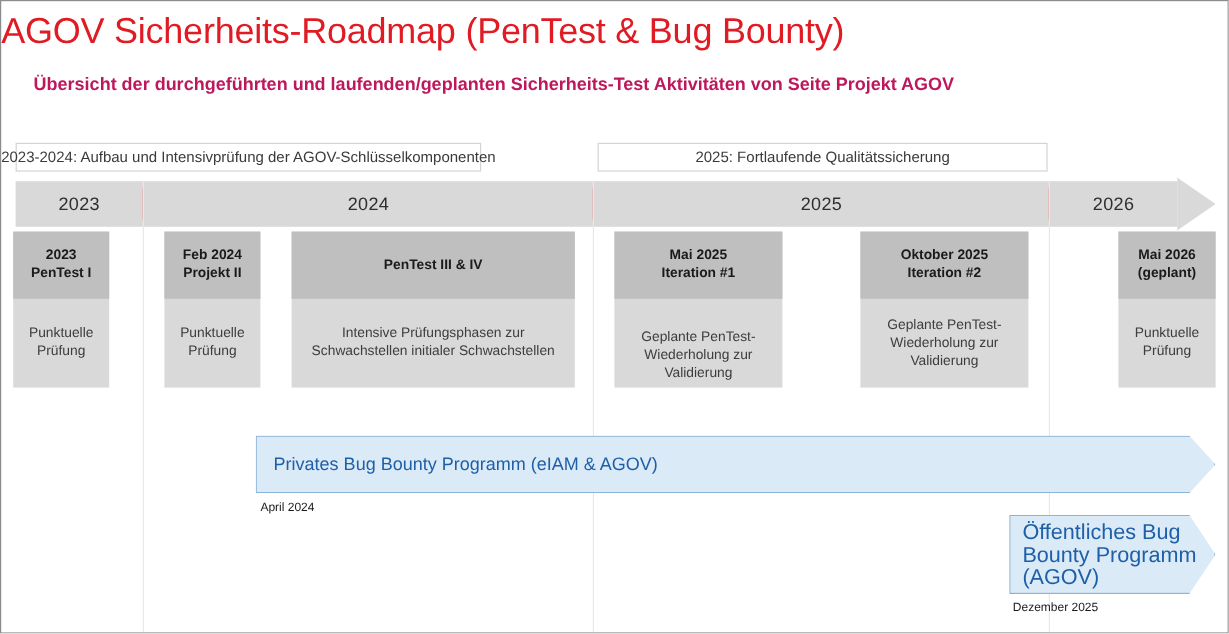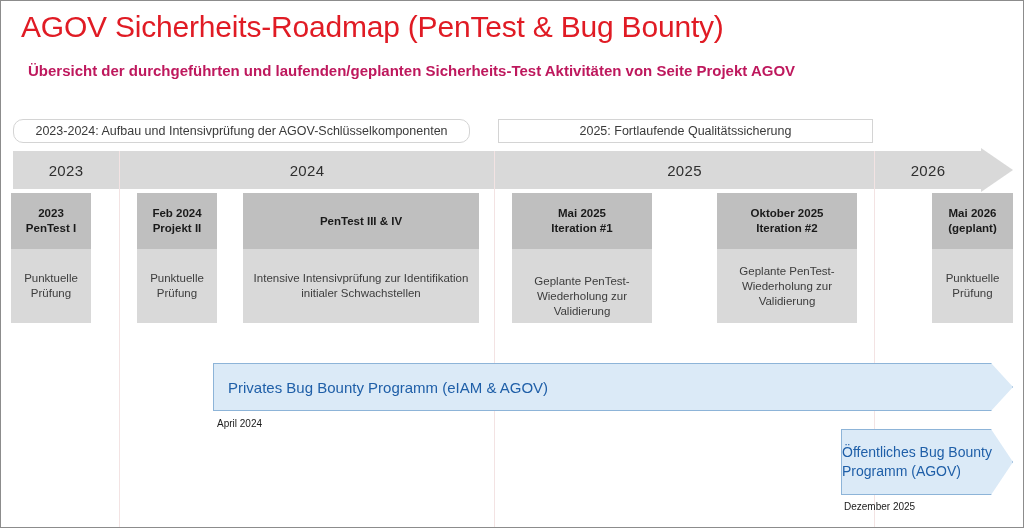--- a/index.html
+++ b/index.html
@@ -16,21 +16,21 @@
     height: 528px;
     background: #ffffff;
     overflow: hidden;
     box-sizing: border-box;
     border: 1px solid #8c8c8c;
   }
 
   
   .title {
     position: absolute;
-    left: 20px;
+    left: 0;
     top: 8px;
     width: 1000px;
     color: #e01b24;
     font-size: 30px;
     line-height: 36px;
     letter-spacing: -0.2px;
     white-space: nowrap;
   }
   .subtitle {
     position: absolute;
@@ -52,21 +52,21 @@
     background: #ffffff;
     border: 1px solid #d4d4d4;
     box-sizing: border-box;
     display: flex;
     align-items: center;
     justify-content: center;
     font-size: 12.5px;
     color: #3a3a3a;
     white-space: nowrap;
   }
-  #phase-0 { left: 12px;  width: 457px; border-radius: 10px; }
+  #phase-0 { left: 12px;  width: 388px; }
   #phase-1 { left: 497px; width: 375px; }
 
   
   .timeline {
     position: absolute;
     left: 12px;
     top: 150px;
     width: 1000px;
     height: 38px;
   }
@@ -173,21 +173,22 @@
     clip-path: polygon(0 0, calc(100% - 22px) 0, 100% 50%, calc(100% - 22px) 100%, 0 100%);
     padding-left: 14px;
     font-size: 15px;
   }
   #bb-public {
     left: 840px;
     top: 428px;
     width: 172px;
     height: 66px;
     clip-path: polygon(0 0, calc(100% - 22px) 0, 100% 50%, calc(100% - 22px) 100%, 0 100%);
-    font-size: 14px;
+    padding-left: 10px;
+    font-size: 18px;
     line-height: 19px;
     align-items: center;
   }
   .chev-date {
     position: absolute;
     font-size: 10px;
     color: #1a1a1a;
     white-space: nowrap;
   }
   #bb-private-date { left: 216px; top: 417px; }
@@ -236,21 +237,21 @@
       <span class="l2">Projekt II</span>
     </div>
     <div class="card-body">Punktuelle Prüfung</div>
   </div>
 
   <div class="card" style="left:242px; width:236px;">
     <div class="card-head">
       <span class="l1">PenTest III &amp; IV</span>
       <span class="l2"></span>
     </div>
-    <div class="card-body">Intensive Intensivprüfung zur Identifikation initialer Schwachstellen</div>
+    <div class="card-body">Intensive Prüfungsphasen zur Schwachstellen initialer Schwachstellen</div>
   </div>
 
   <div class="card" style="left:511px; width:140px;gap:20px;">
     <div class="card-head">
       <span class="l1">Mai 2025</span>
       <span class="l2">Iteration #1</span>
     </div>
     <div class="card-body">Geplante PenTest-Wiederholung zur Validierung</div>
   </div>
 

